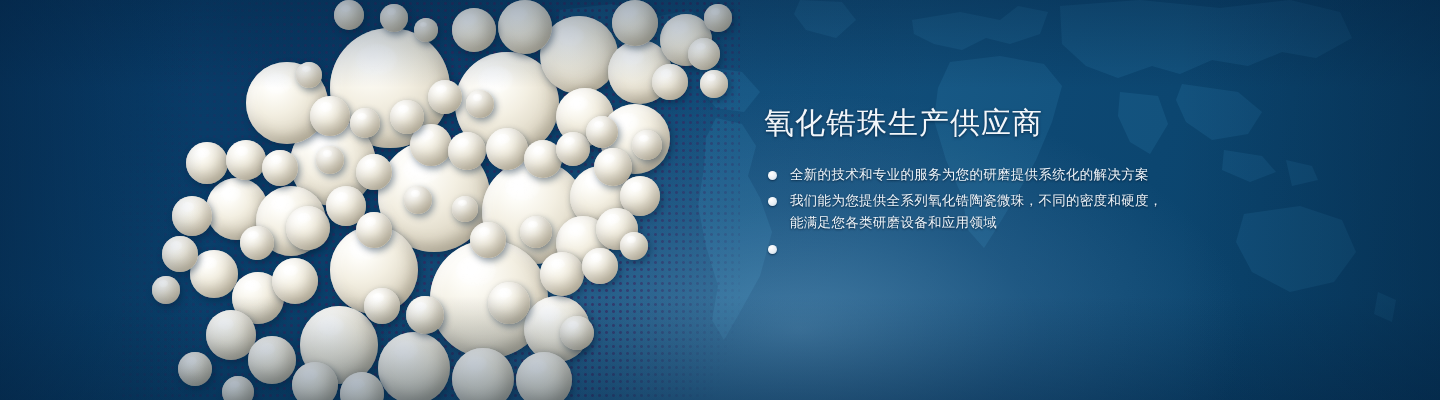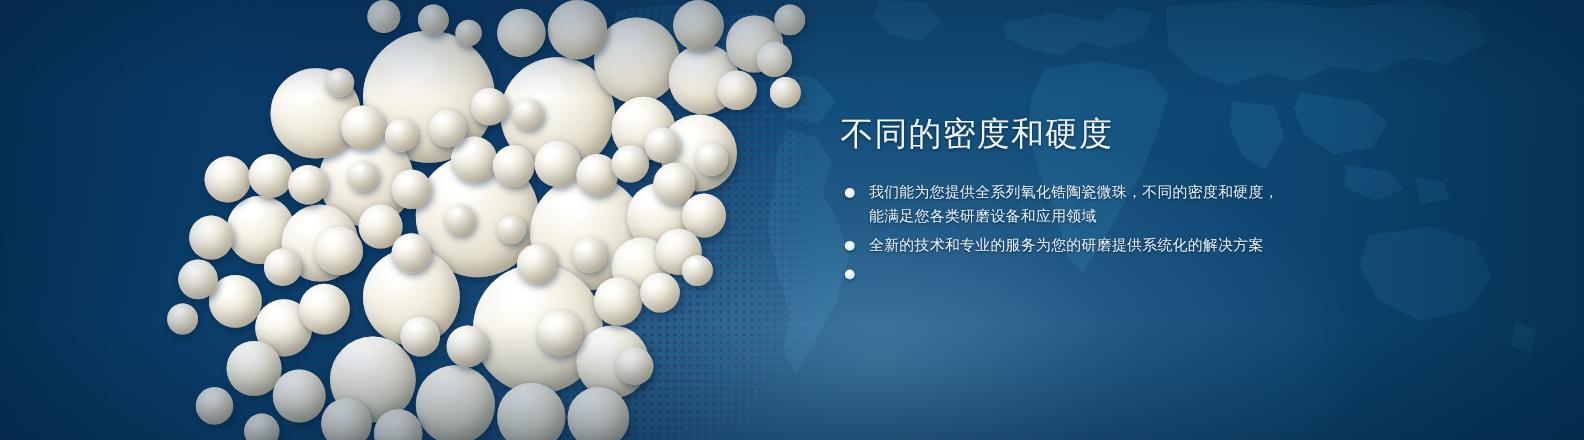--- a/index.html
+++ b/index.html
@@ -222,31 +222,31 @@
     <div class="bead sm" style="left:296px;top:62px;width:26px;height:26px;"></div>
     <div class="bead sm" style="left:334px;top:0px;width:30px;height:30px;"></div>
     <div class="bead sm" style="left:380px;top:4px;width:28px;height:28px;"></div>
     <div class="bead sm" style="left:414px;top:18px;width:24px;height:24px;"></div>
     <div class="bead sm" style="left:620px;top:232px;width:28px;height:28px;"></div>
   </div>
 
   <div class="vignette"></div>
 
   <div class="copy">
-    <h1 class="headline">不同的密度和硬度</h1>
+    <h1 class="headline">氧化锆珠生产供应商</h1>
 
     <ul class="bullets">
+      <li class="bullet">
+        <span class="dot"></span>
+        <span>全新的技术和专业的服务为您的研磨提供系统化的解决方案</span>
+      </li>
       <li class="bullet">
         <span class="dot"></span>
         <span>我们能为您提供全系列氧化锆陶瓷微珠，不同的密度和硬度，</span>
         <span class="l2">能满足您各类研磨设备和应用领域</span>
       </li>
       <li class="bullet">
         <span class="dot"></span>
-        <span>全新的技术和专业的服务为您的研磨提供系统化的解决方案</span>
-      </li>
-      <li class="bullet">
-        <span class="dot"></span>
       </li>
     </ul>
   </div>
 
 </div>
 
 </body></html>

